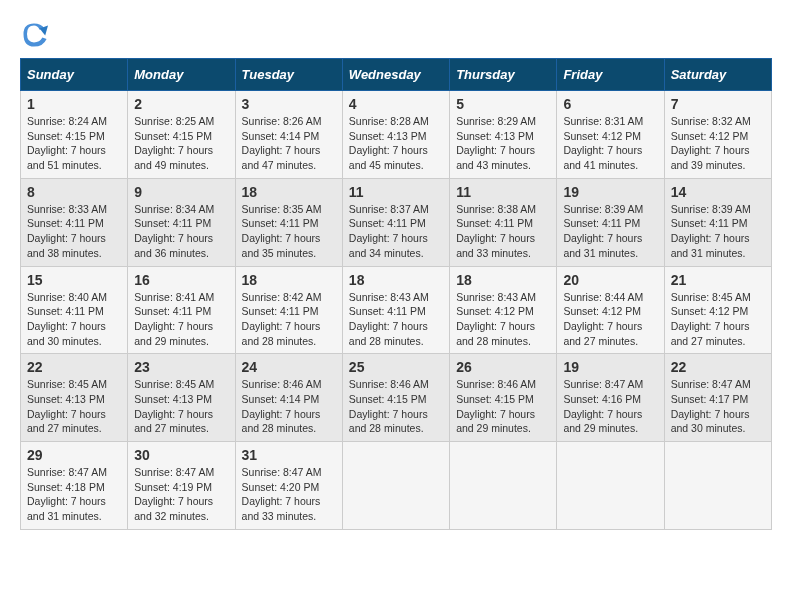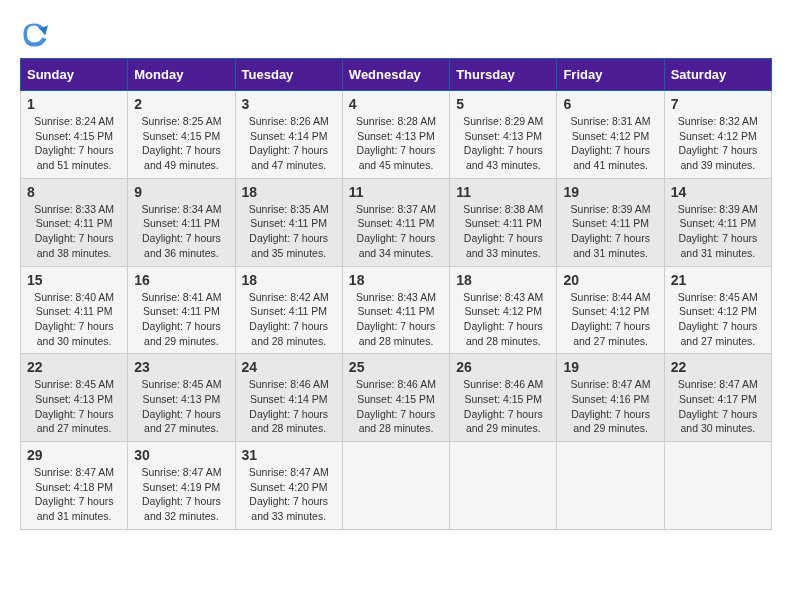--- a/index.html
+++ b/index.html
@@ -50,27 +50,28 @@
       font-size: 15px;
       color: #555;
       margin-top: 2px;
     }
     .calendar {
       width: 100%;
       border-collapse: collapse;
       font-size: 11px;
     }
     .calendar thead th {
-      background: #4c1d95;
+      background: #0c4a6e;
       color: #fff;
       font-size: 13px;
       font-weight: bold;
       padding: 8px 6px;
       text-align: left;
       border: 1px solid #1a5fa0;
+      font-style: italic;
     }
     .calendar tbody td {
       vertical-align: top;
       padding: 5px 6px;
       border: 1px solid #ccc;
       width: 107px;
       min-height: 80px;
     }
     .calendar tbody tr:nth-child(odd) td {
       background: #f5f5f5;
@@ -82,21 +83,20 @@
       font-size: 14px;
       font-weight: bold;
       color: #333;
       display: block;
       margin-bottom: 2px;
     }
     .day-info {
       color: #333;
       font-size: 10.5px;
       line-height: 1.4;
-      text-align: center;
     }
     .empty-cell {
       background: #f5f5f5;
     }
   </style>
 </head>
 <body>
 
 <div class="header">
   <div class="logo">

